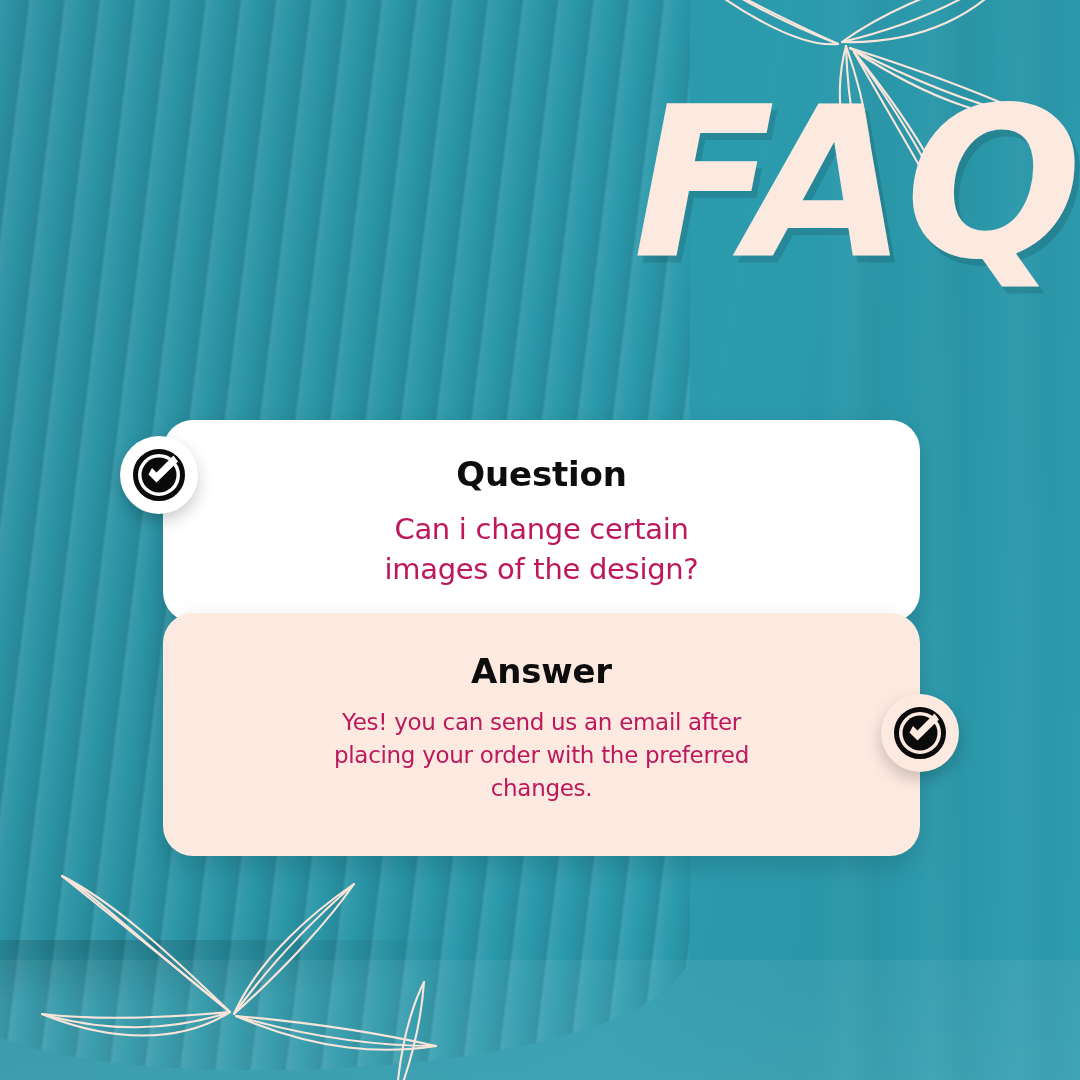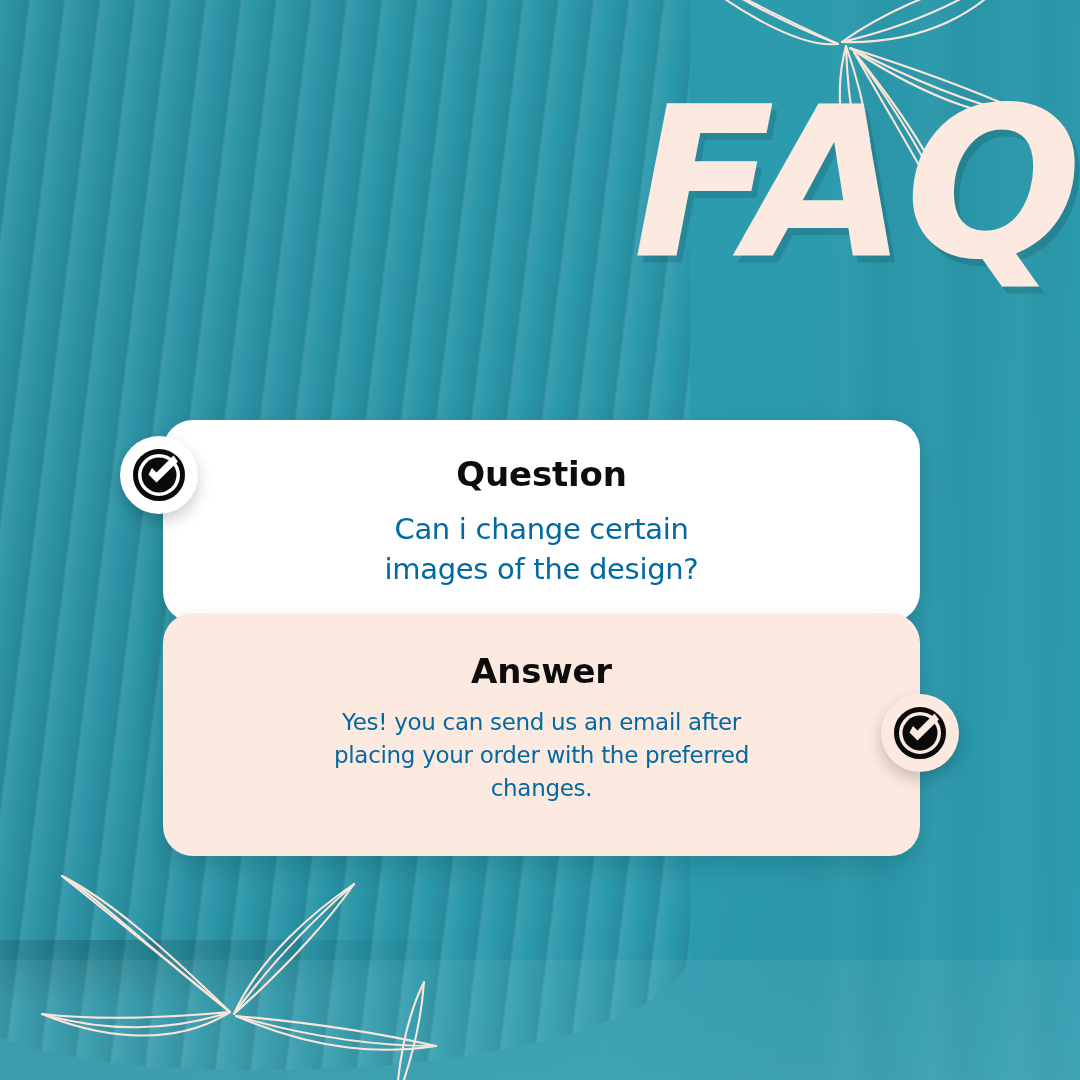--- a/index.html
+++ b/index.html
@@ -119,21 +119,21 @@
     line-height: 1.2;
     color: #0d0d0d;
     margin: 12px 0 14px;
     letter-spacing: -0.2px;
   }
   .card-body {
     font-family: "DejaVu Sans", sans-serif;
     font-weight: 400;
     font-size: 29px;
     line-height: 1.38;
-    color: #0369a1;
+    color: #be185d;
     white-space: pre-line;
     letter-spacing: -0.3px;
   }
   .card-answer .card-heading { margin-top: 16px; }
   .card-answer .card-body { font-size: 23px; line-height: 1.43; }
 
   
   .badge {
     position: absolute;
     width: 78px; height: 78px;

